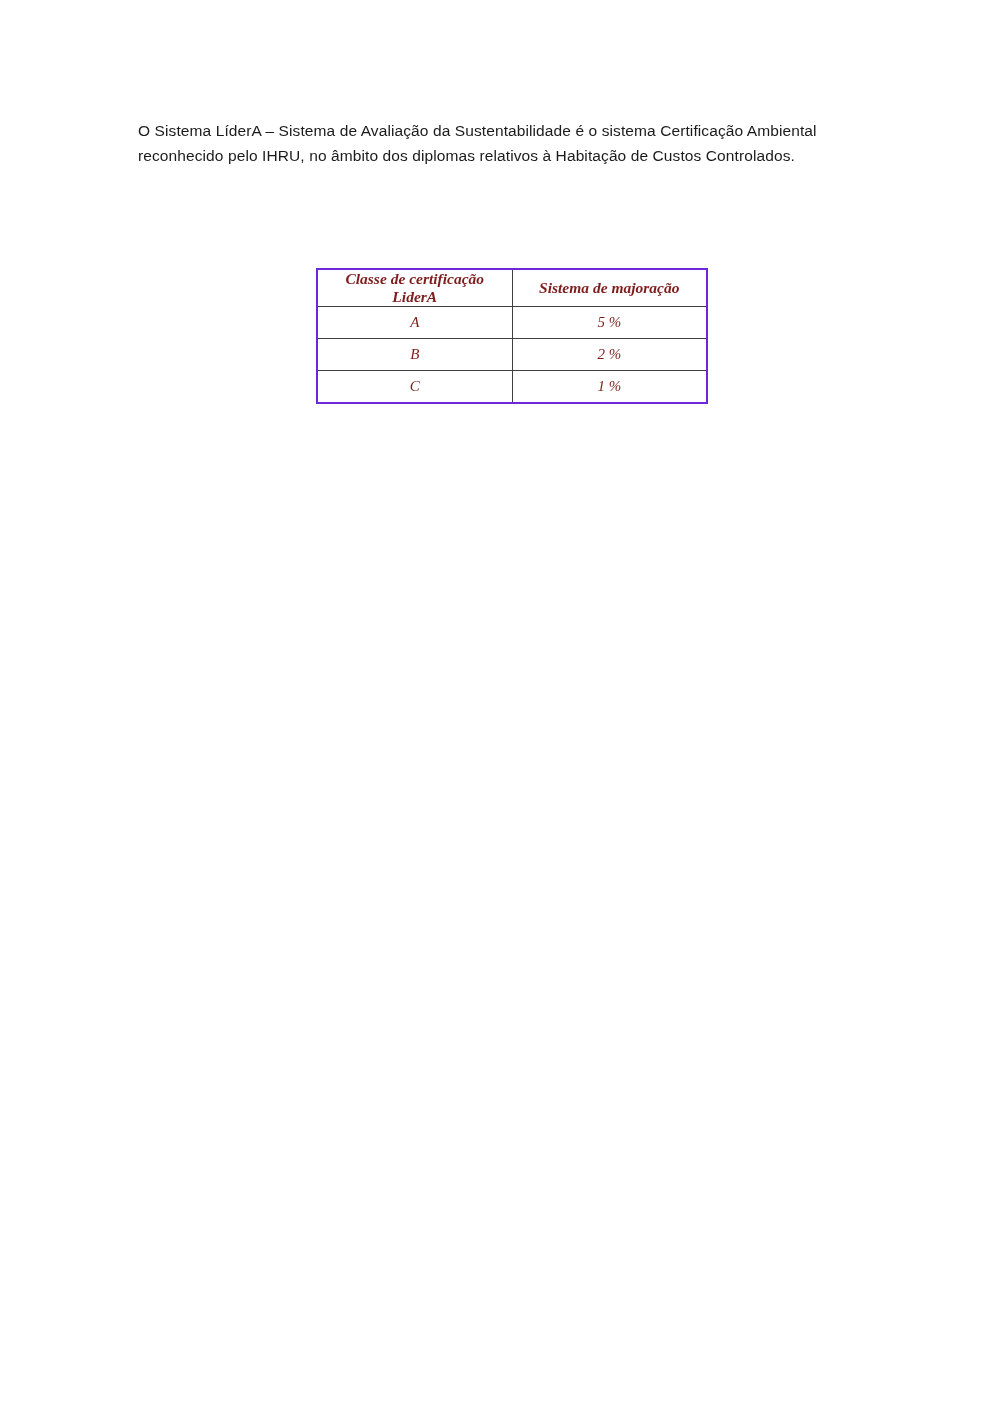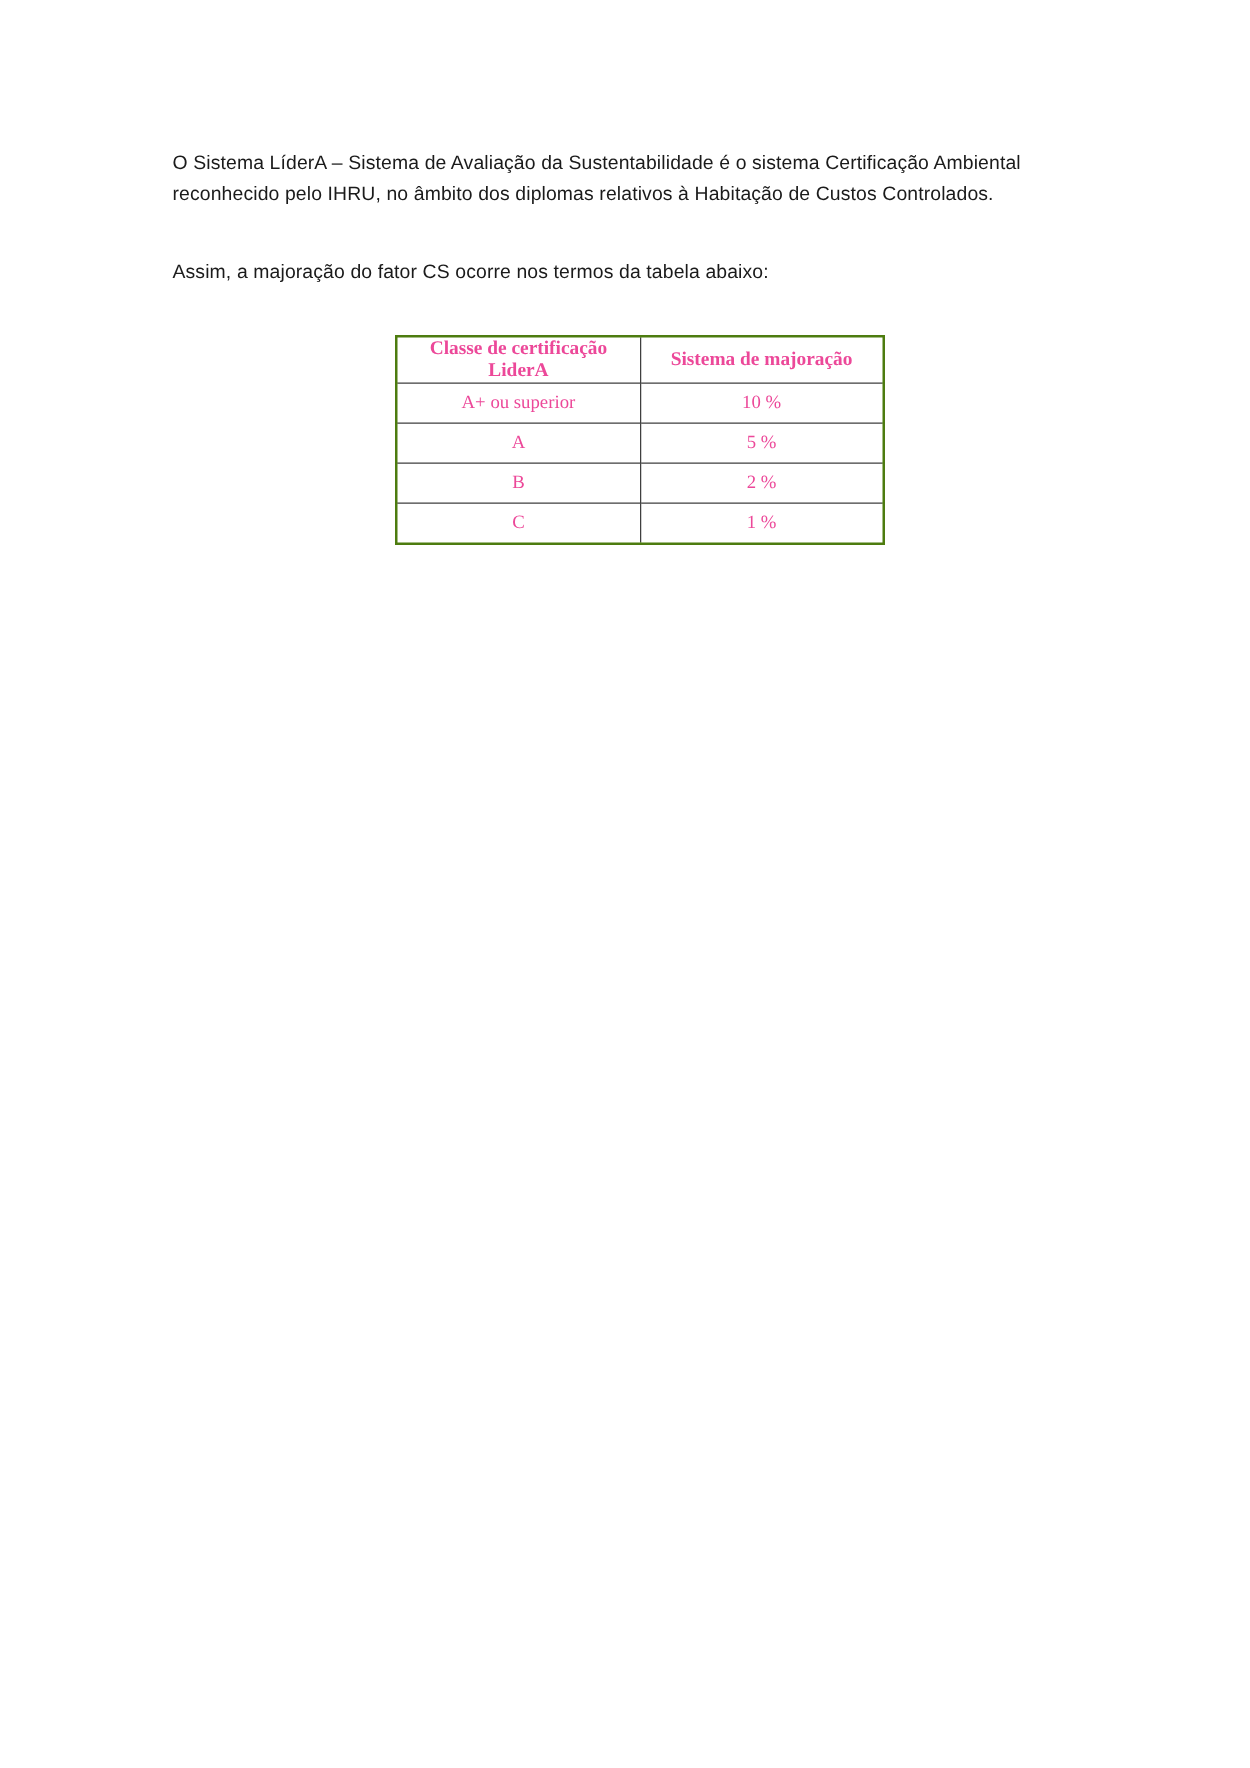--- a/index.html
+++ b/index.html
@@ -26,22 +26,23 @@
   .para-2 { top: 205px; width: 745px; }
 
   table.cert-table {
     position: absolute;
     left: 300px;
     top: 268px;
     border-collapse: collapse;
     table-layout: fixed;
     width: 390px;
     font-family: "Liberation Serif", serif;
-    color: #ec4899;
-    border: 2px solid #4d7c0f;
+    color: #7f1d1d;
+    border: 2px solid #6d28d9;
+    font-style: italic;
   }
   table.cert-table col { width: 195px; }
   table.cert-table th,
   table.cert-table td {
     border: 1px solid #3f3f3f;
     text-align: center;
     vertical-align: middle;
     font-size: 15px;
     padding: 0 4px;
   }
@@ -55,38 +56,33 @@
     font-weight: normal;
   }
 </style>
 </head>
 <body>
 
 <div class="page">
 
   <p class="para para-1">O Sistema LíderA – Sistema de Avaliação da Sustentabilidade é o sistema Certificação Ambiental reconhecido pelo IHRU, no âmbito dos diplomas relativos à Habitação de Custos Controlados.</p>
 
-  <p class="para para-2">Assim, a majoração do fator CS ocorre nos termos da tabela abaixo:</p>
 
   <table class="cert-table">
     <colgroup>
         <col>
         <col>
       </colgroup>
     <thead>
       <tr>
         <th>Classe de certificação LiderA</th>
         <th>Sistema de majoração</th>
       </tr>
     </thead>
     <tbody>
-      <tr>
-        <td>A+ ou superior</td>
-        <td>10 %</td>
-      </tr>
       <tr>
         <td>A</td>
         <td>5 %</td>
       </tr>
       <tr>
         <td>B</td>
         <td>2 %</td>
       </tr>
       <tr>
         <td>C</td>

